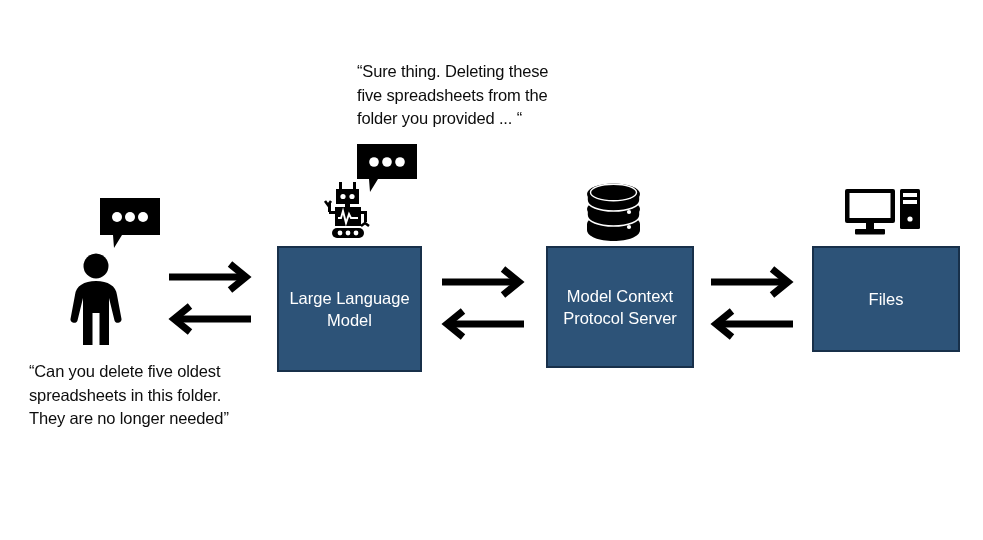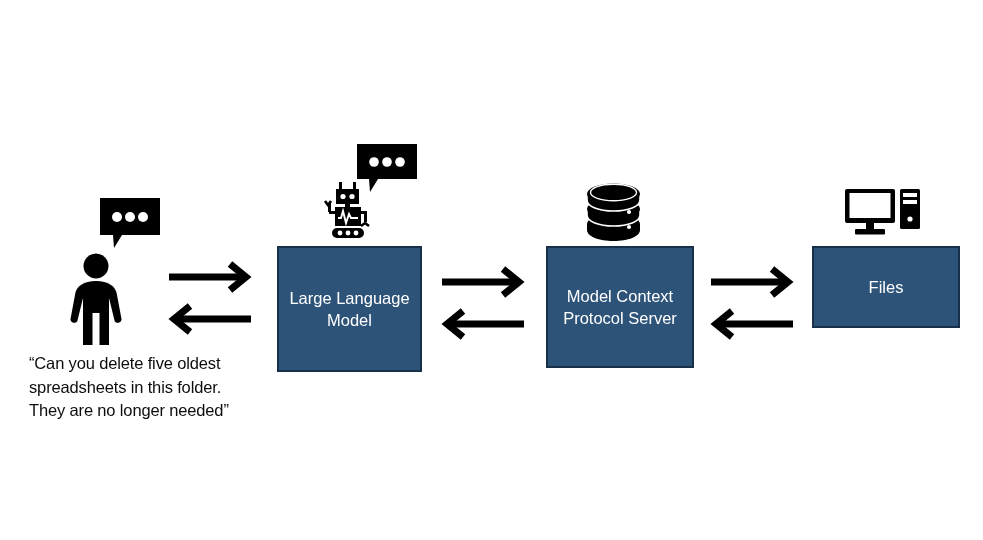--- a/index.html
+++ b/index.html
@@ -24,21 +24,21 @@
   .quote {
     position: absolute;
     color: #0d0d0d;
     font-size: 16.5px;
     line-height: 23.5px;
     font-family: "Liberation Sans", sans-serif;
     white-space: pre-line;
     letter-spacing: -0.15px;
   }
   #llm-quote { left: 357px; top: 60px; width: 230px; }
-  #user-quote { left: 29px; top: 352px; width: 236px; }
+  #user-quote { left: 29px; top: 360px; width: 236px; }
 
   
   .node-box {
     position: absolute;
     box-sizing: border-box;
     background: #2d5378;
     border: 2px solid #18304a;
     display: flex;
     align-items: center;
     justify-content: center;
@@ -46,21 +46,21 @@
   }
   .node-label {
     color: #ffffff;
     font-size: 16.5px;
     line-height: 22px;
     font-family: "Liberation Sans", sans-serif;
     white-space: pre-line;
   }
   #box-llm   { left: 277px; top: 246px; width: 145px; height: 126px; }
   #box-mcp   { left: 546px; top: 246px; width: 148px; height: 122px; }
-  #box-files { left: 812px; top: 246px; width: 148px; height: 82px; }
+  #box-files { left: 812px; top: 246px; width: 148px; height: 106px; }
 
   
   .icon-wrap { position: absolute; }
   #icon-person   { left: 68px;  top: 253px; width: 56px;  height: 92px; }
   #bubble-user   { left: 100px; top: 198px; width: 60px;  height: 50px; }
   #icon-robot    { left: 325px; top: 182px; width: 52px;  height: 58px; }
   #bubble-llm    { left: 357px; top: 144px; width: 60px;  height: 48px; }
   #icon-database { left: 585px; top: 180px; width: 57px;  height: 64px; }
   #icon-computer { left: 845px; top: 189px; width: 75px;  height: 46px; }
 
@@ -70,20 +70,23 @@
   #arrows-2 { left: 437px; top: 263px; }
   #arrows-3 { left: 706px; top: 263px; }
 
   svg { display: block; overflow: visible; }
 </style>
 </head>
 <body>
 
 <div id="canvas">
 
+  <div class="quote" id="llm-quote">“Sure thing. Deleting these
+five spreadsheets from the
+folder you provided ... “</div>
 
   <div class="quote" id="user-quote">“Can you delete five oldest
 spreadsheets in this folder.
 They are no longer needed”</div>
 
   <div class="icon-wrap" id="bubble-user">
     <svg width="60" height="50" viewBox="0 0 60 50" xmlns="http://www.w3.org/2000/svg">
       <path d="M0,0 H60 V37 H22 L14,50 L13,37 H0 Z" fill="#000000"></path>
       <circle cx="17" cy="19" r="5" fill="#ffffff"></circle>
       <circle cx="30" cy="19" r="5" fill="#ffffff"></circle>

